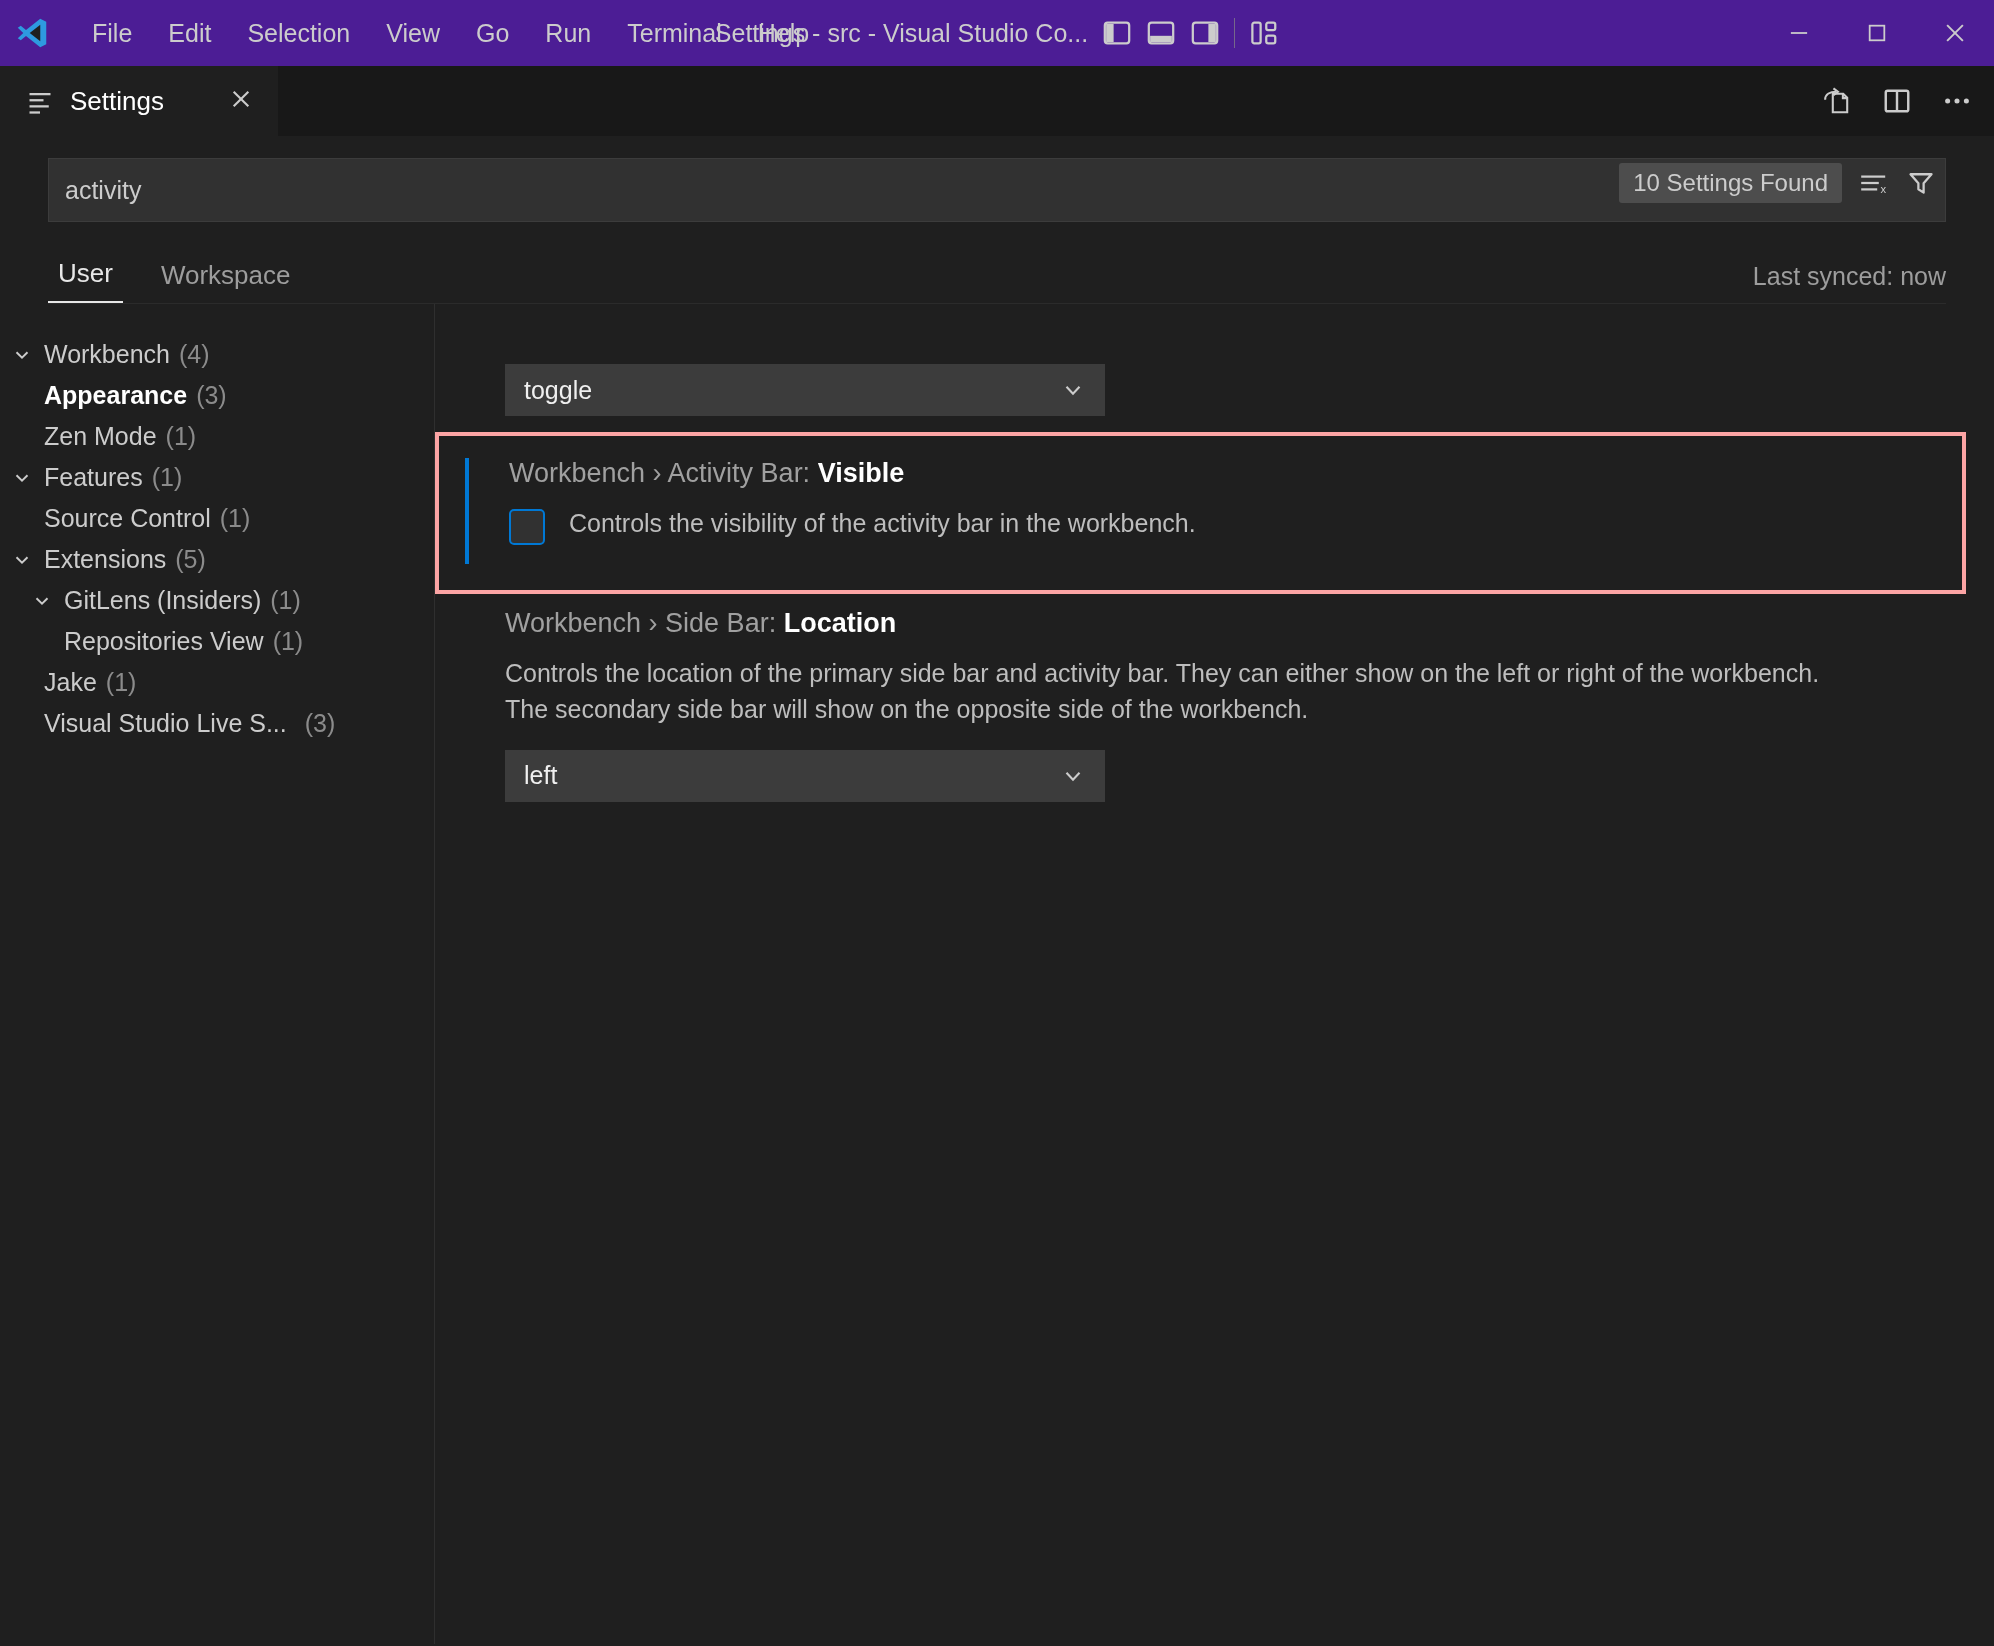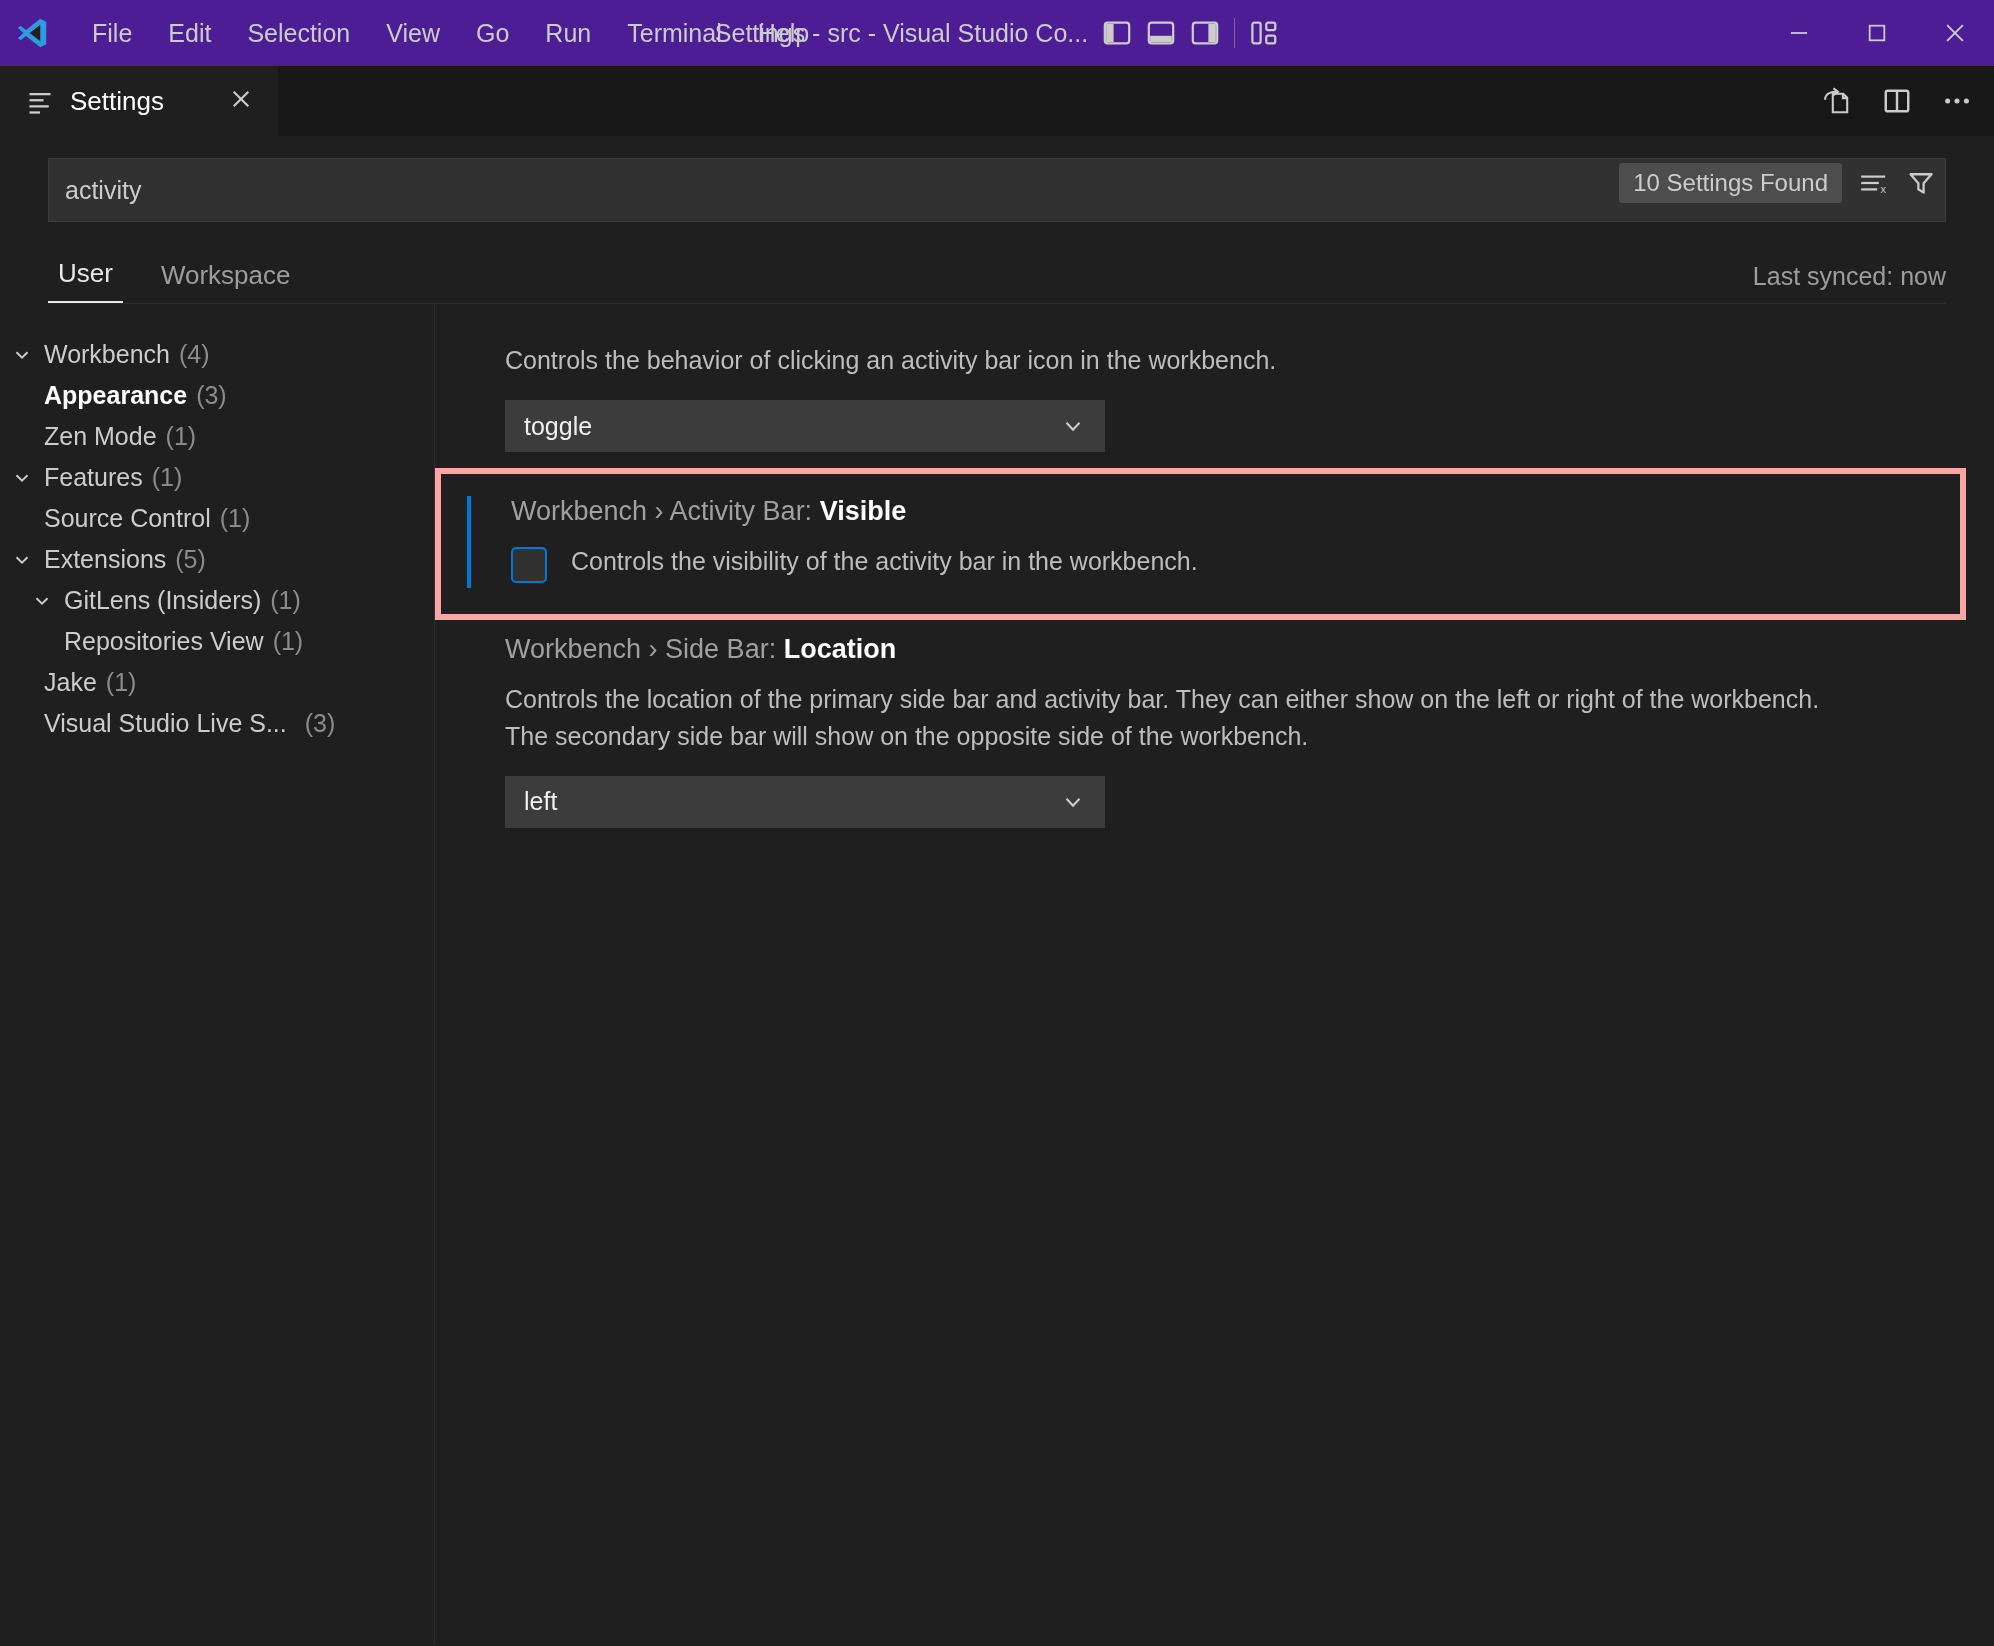--- a/index.html
+++ b/index.html
@@ -146,24 +146,24 @@
   .toc-row.selected .lbl { color: #ffffff; font-weight: bold; }
 
   
   .settings-list { flex: 1; position: relative; padding: 24px 0 0 0; overflow: hidden; }
   .setting {
     position: relative;
     padding: 14px 60px 16px 70px;
     margin-right: 28px;
   }
   .setting.focused {
-    border: 6px solid #fca5a5;
+    border: 4px solid #fca5a5;
     background: #1f1f1f;
     padding-top: 22px;
-    padding-bottom: 31px;
+    padding-bottom: 45px;
   }
   .setting.focused::before {
     content: "";
     position: absolute;
     left: 26px; top: 22px; bottom: 26px;
     width: 4px;
     background: #0078d4;
   }
   .s-title { font-size: 27px; margin-bottom: 16px; }
   .s-title .prefix { color: #a0a0a0; }
@@ -409,21 +409,20 @@
     <div class="toc-row">
       <span class="chev"></span>
       <span class="lbl">Visual Studio Live S...</span>
       <span class="cnt" style="margin-left:18px">(3)</span>
     </div>
   </div>
 
   <div class="settings-list">
 
     <div class="setting">
-      <div class="s-desc">Controls the behavior of clicking an activity bar icon in the workbench.</div>
       <div class="select-ctl">
         <span class="val">toggle</span>
         <span class="icon">
           <svg width="26" height="26" viewBox="0 0 16 16">
               <path d="M4 6 L8 10.3 L12 6" fill="none" stroke="#cccccc" stroke-width="1.3"></path>
             </svg>
         </span>
       </div>
     </div>
 

